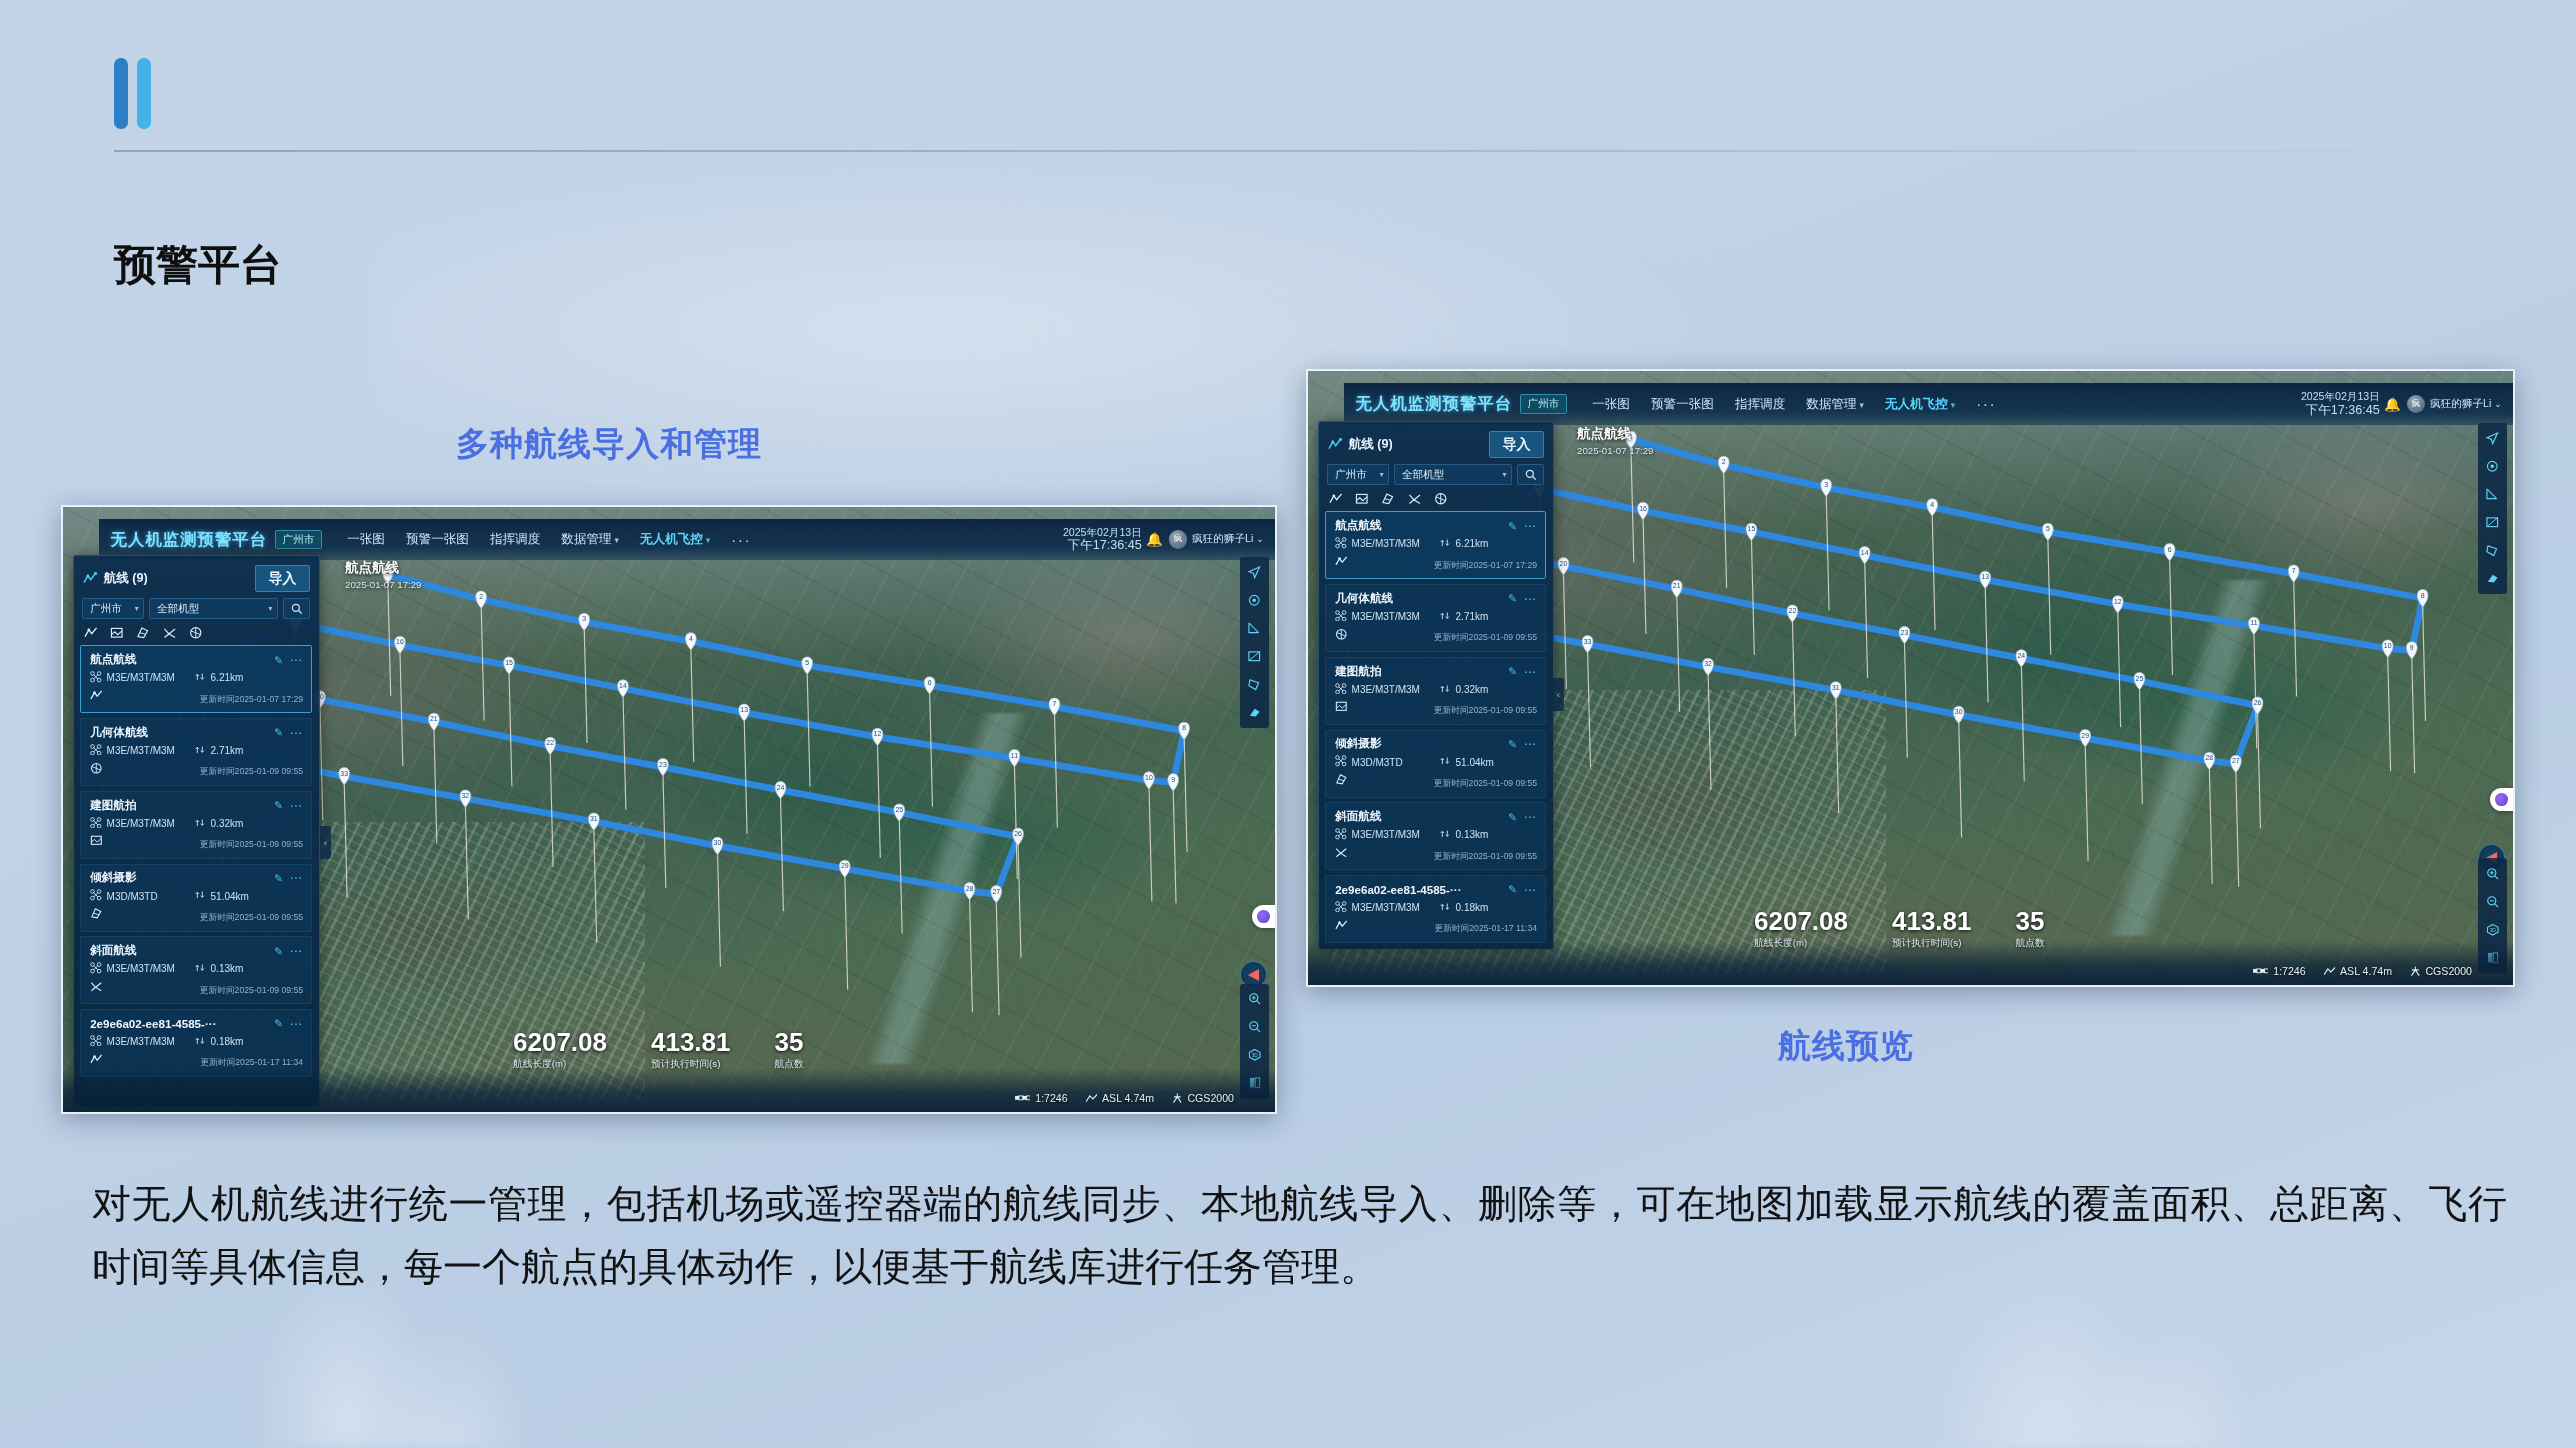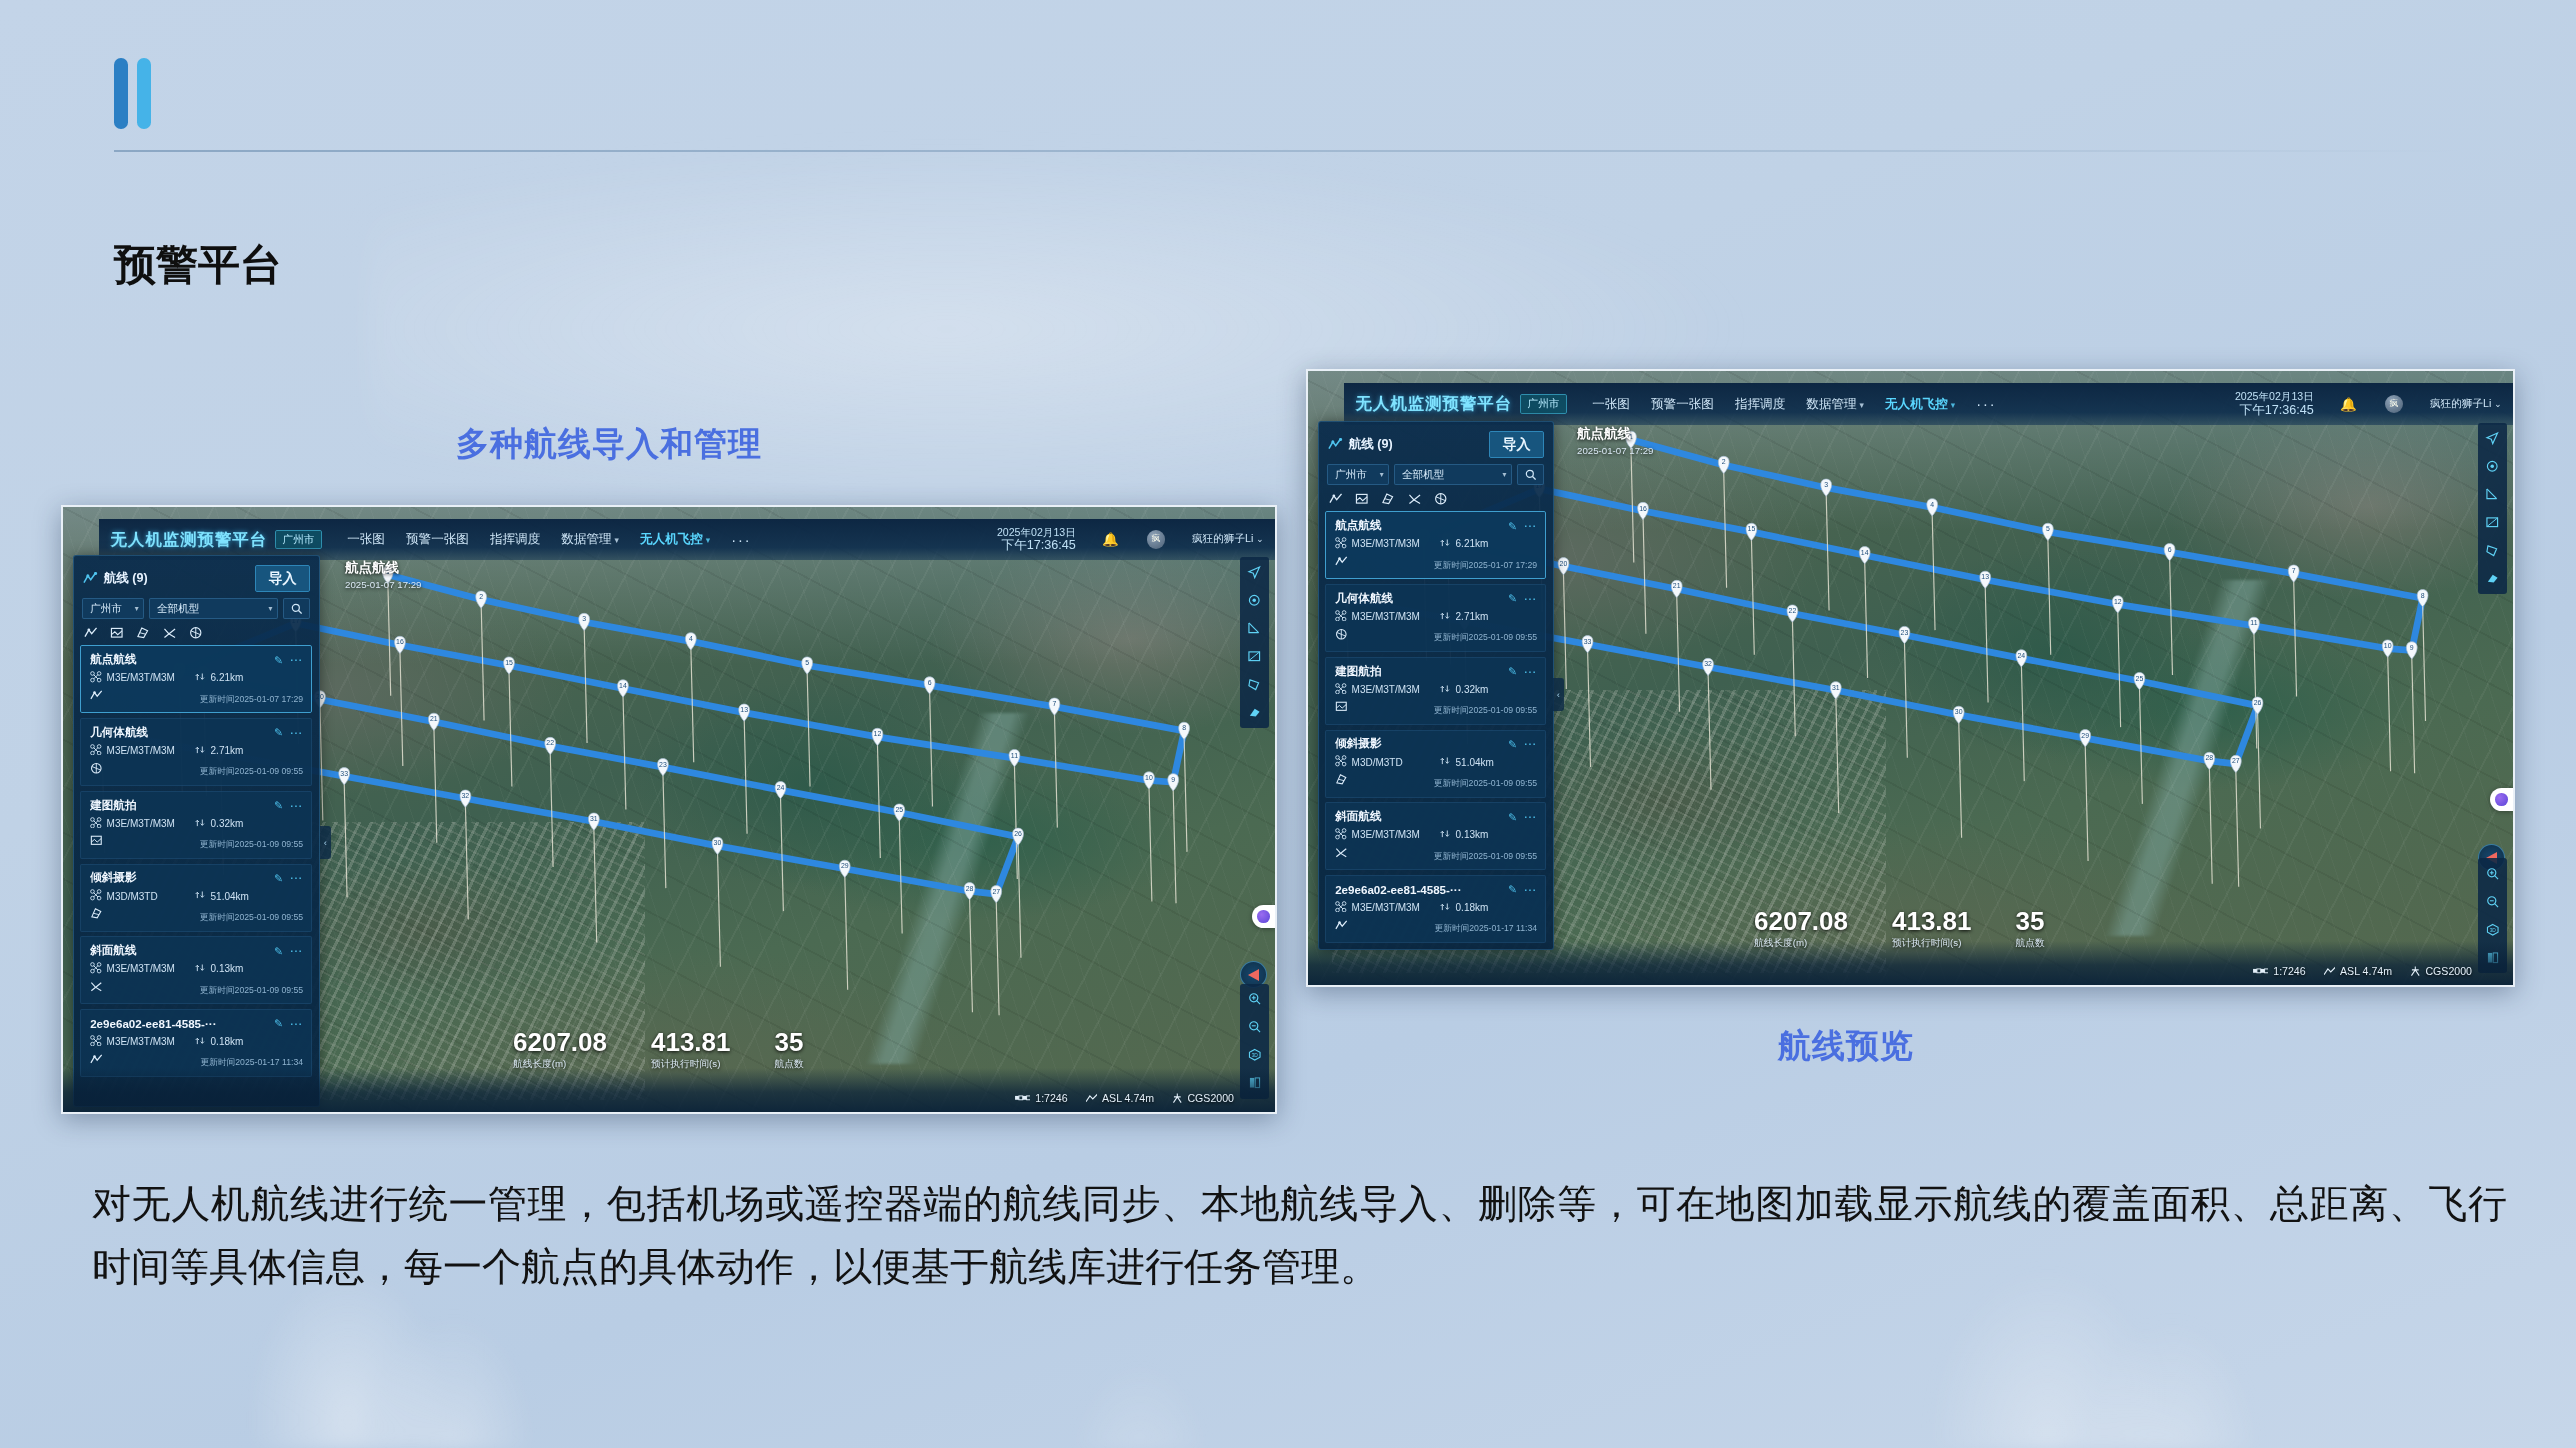--- a/index.html
+++ b/index.html
@@ -124,21 +124,21 @@
   .city-chip {
     margin-left: 7.7px; padding: 1.9px 6.8px; font-size: 10.6px;
     border: 1px solid #2f8fae; border-radius: 1.9px;
     background: rgba(14,86,106,0.75); color: #b8ecff;
   }
   .navmenu { display: flex; align-items: center; gap: 21px; margin-left: 25px; }
   .navitem { font-size: 12.6px; color: #cfe6f7; white-space: nowrap; cursor: pointer; }
   .navitem.active { color: #5ad7ff; font-weight: bold; }
   .navitem .chev { font-size: 8.7px; opacity: .8; margin-left: 2.9px; }
   .nav-more { font-size: 14.5px; color: #cfe6f7; letter-spacing: 1.9px; }
-  .appbar-right { margin-left: auto; display: flex; align-items: center; gap: 27px; }
+  .appbar-right { margin-left: auto; display: flex; align-items: center; gap: 5px; }
   .clock { text-align: right; line-height: 1.18; color: #bfe0f5; }
   .clock .d { font-size: 10.6px; }
   .clock .t { font-size: 12.6px; }
   .bell { font-size: 13.5px; color: #cfe6f7; }
   .avatar {
     width: 18.4px; height: 18.4px; border-radius: 50%;
     background: radial-gradient(circle at 35% 30%, #8fa3b8, #4a5f75);
     display: flex; align-items: center; justify-content: center;
     font-size: 8.7px; color: #ffe; 
   }

